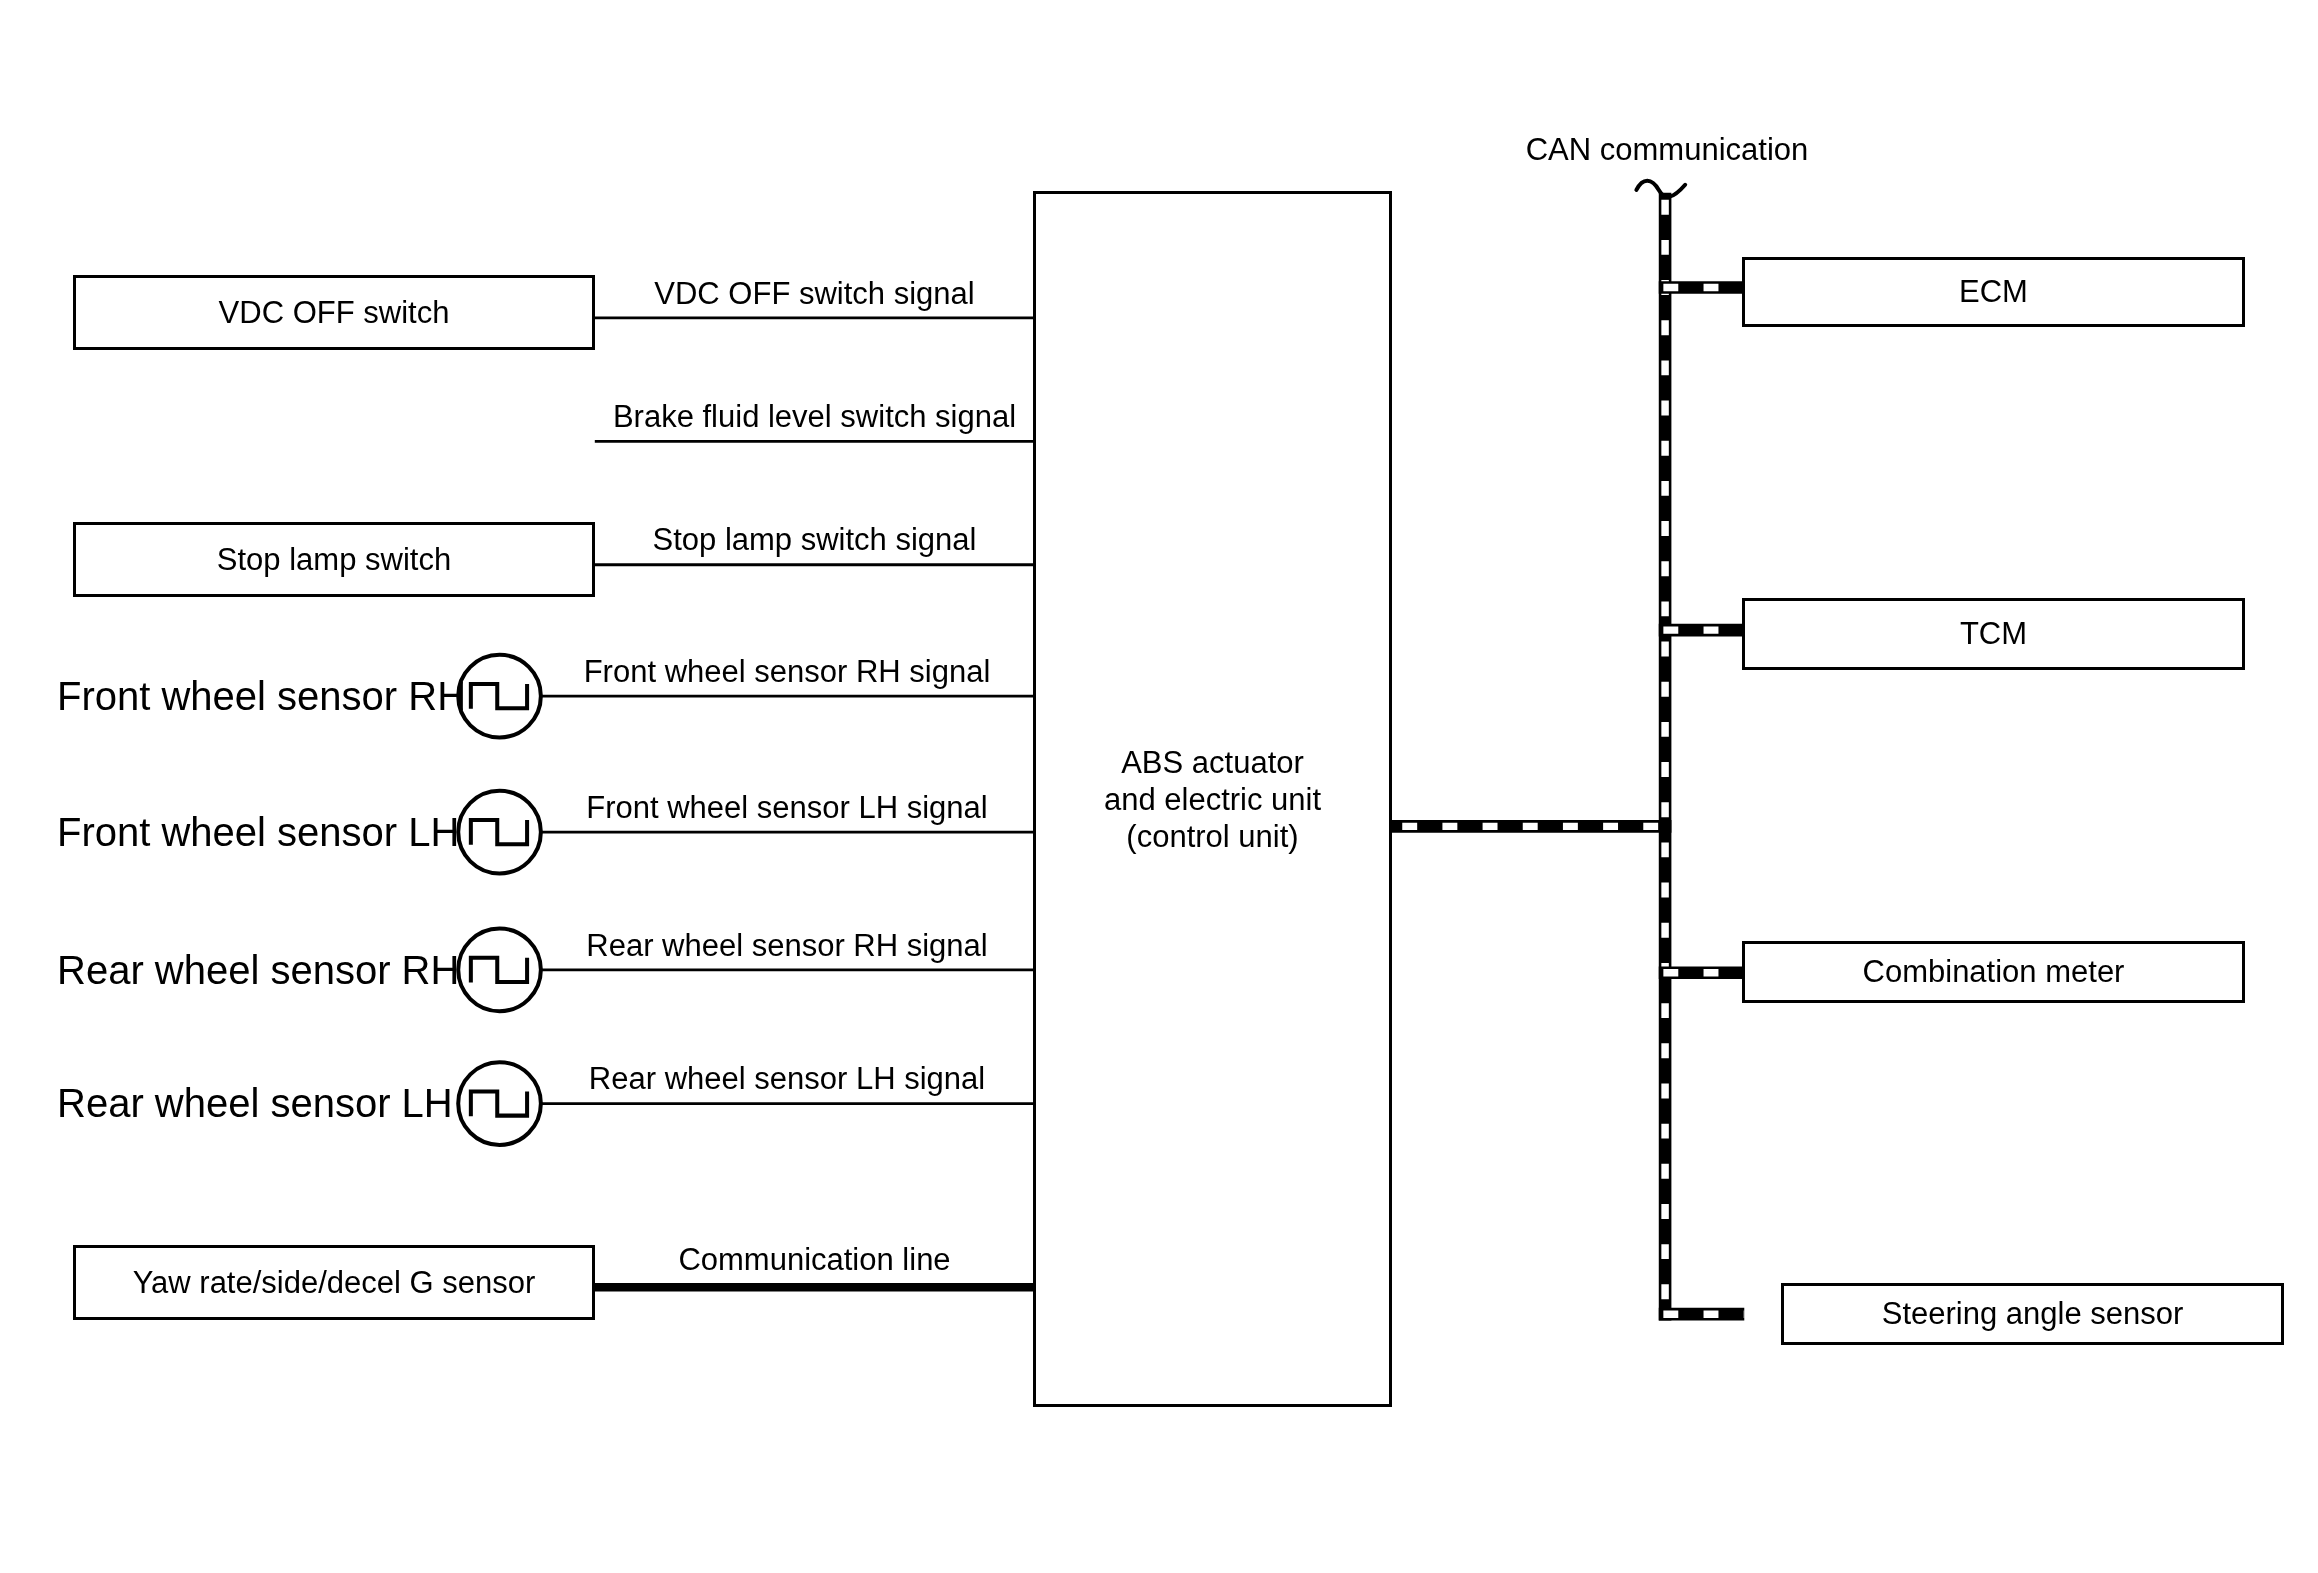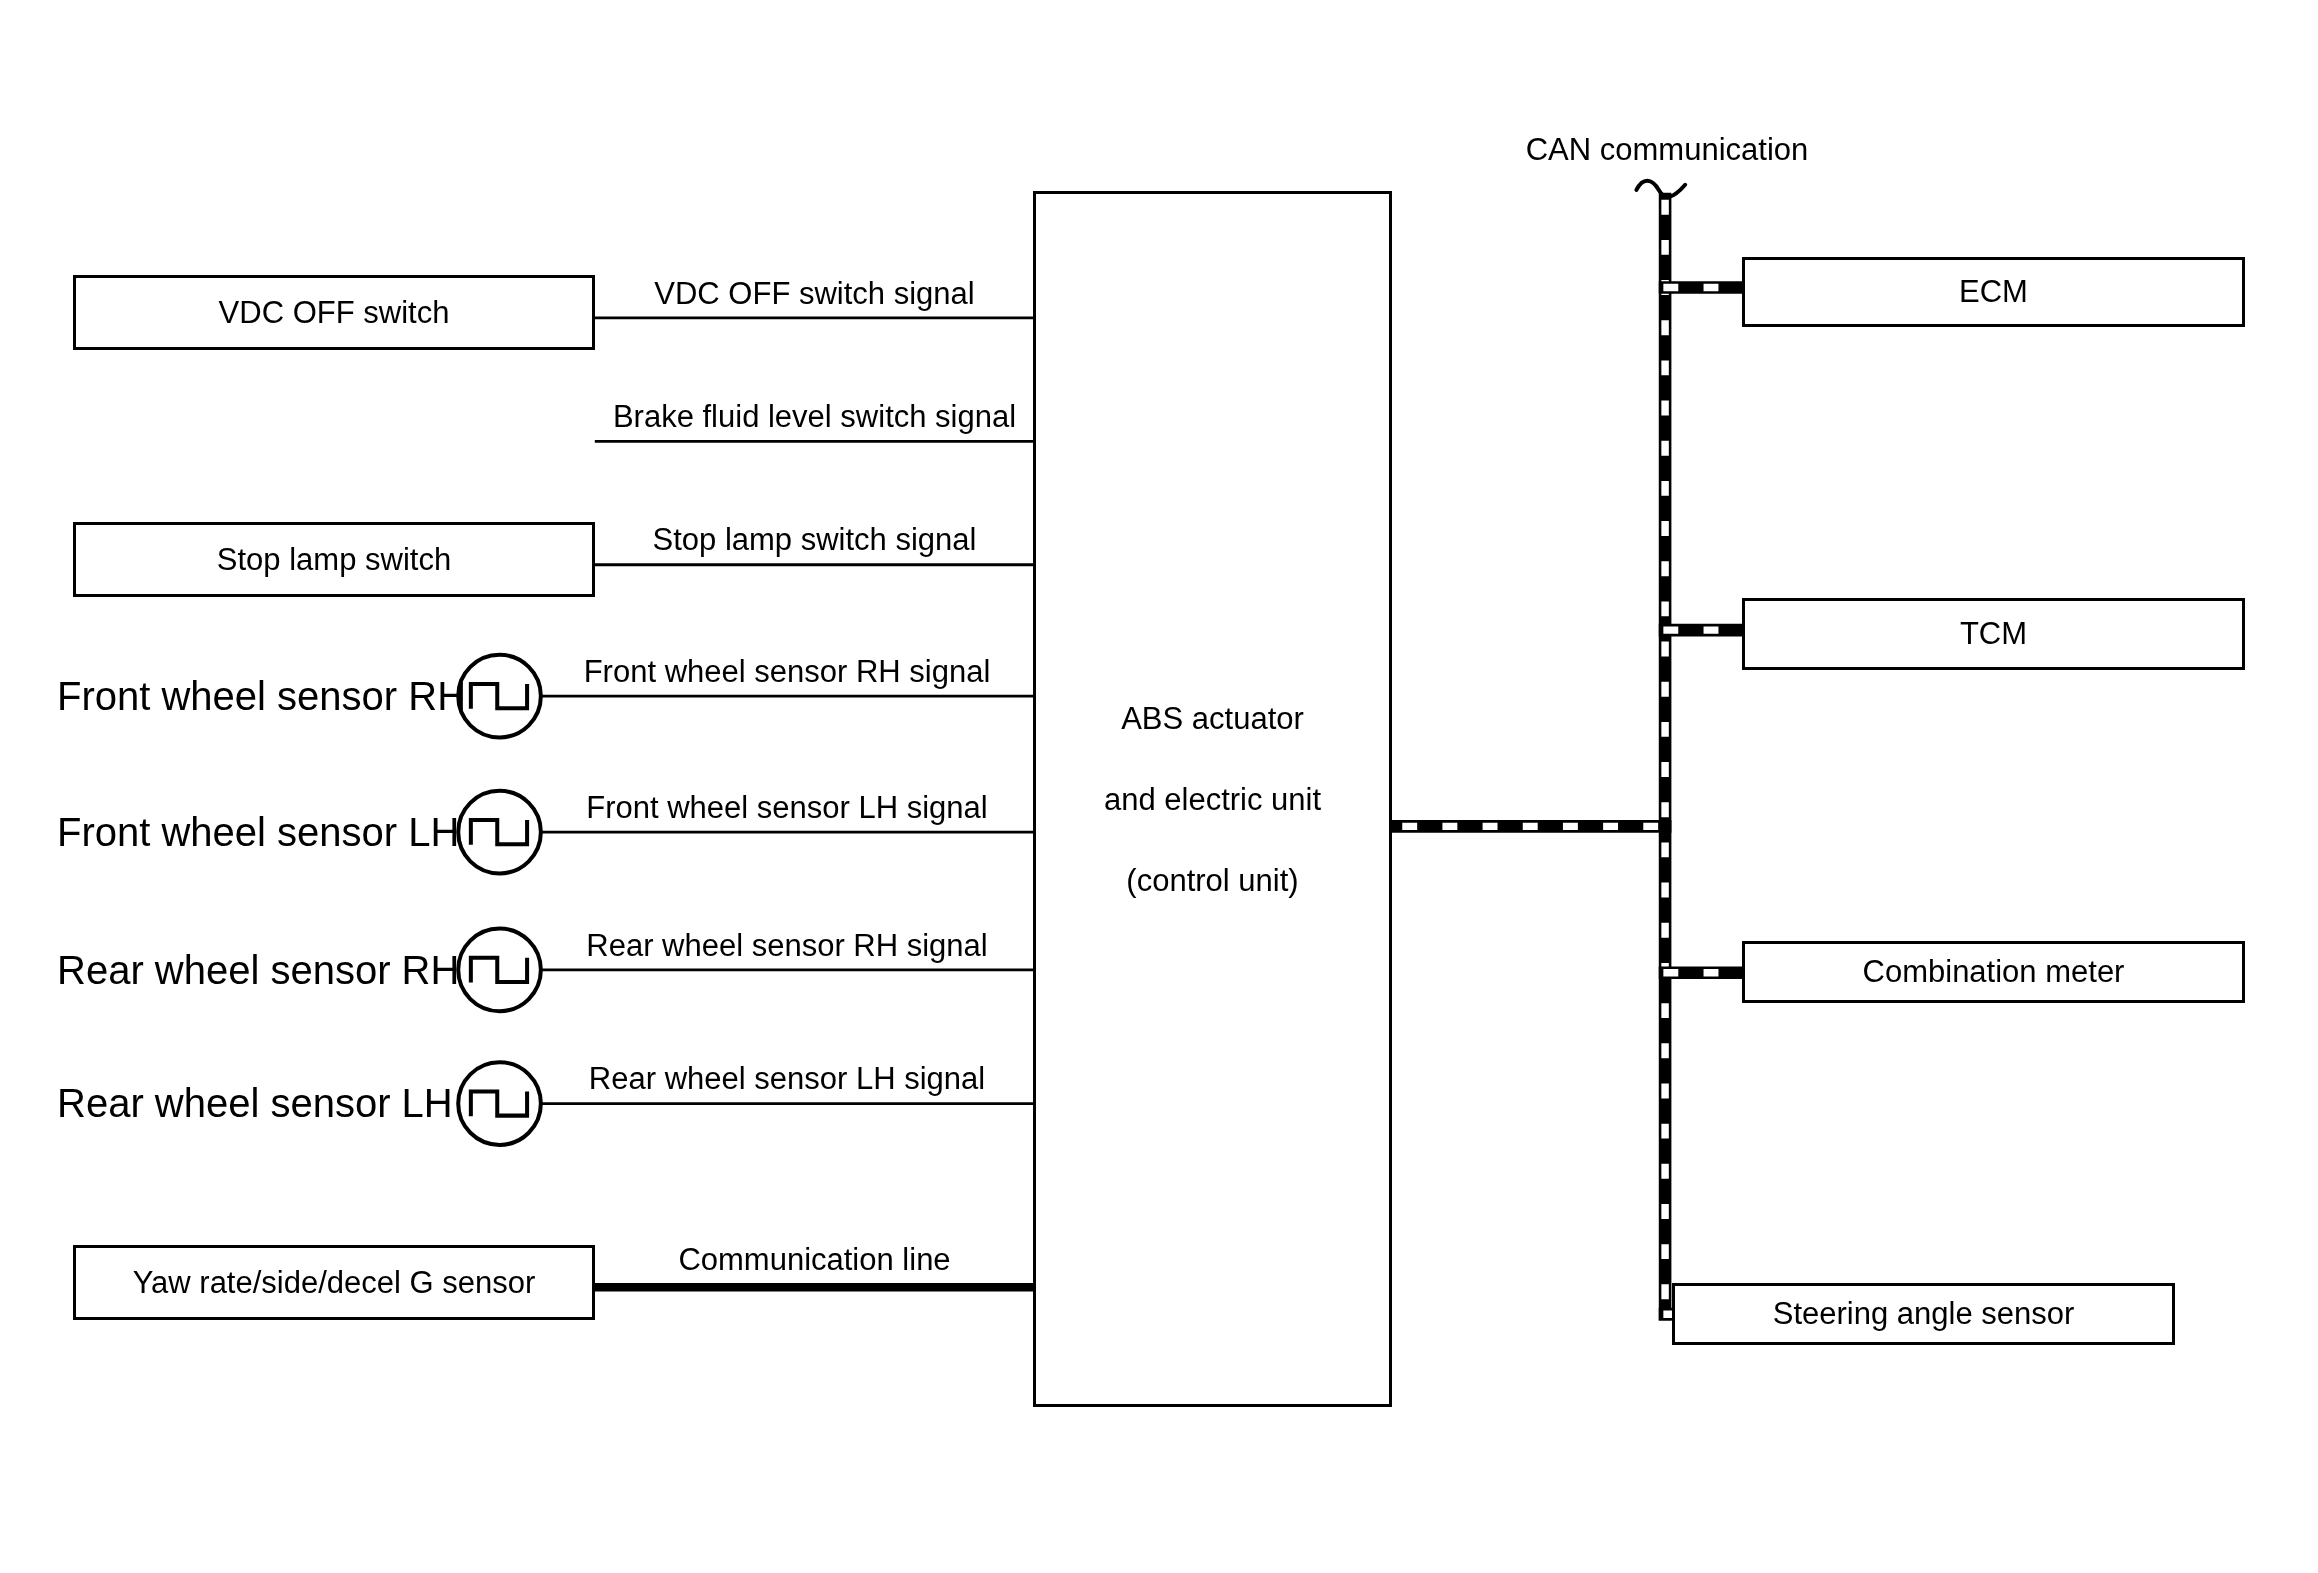--- a/index.html
+++ b/index.html
@@ -35,21 +35,20 @@
     position:absolute;
     font-size:31px;line-height:36px;height:36px;
     text-align:center;white-space:nowrap;z-index:2;
   }
   .cu-box{
     position:absolute;
     box-sizing:border-box;border:3.4px solid #000;background:#fff;
     display:flex;flex-direction:column;align-items:center;justify-content:center;
     font-size:31px;line-height:37px;text-align:center;white-space:nowrap;
     z-index:2;
-    gap:44px;
   }
 </style>
 </head>
 <body>
 
 <div id="canvas">
 
   <svg id="wires" width="2319" height="1573" viewBox="0 0 4040 2741">
 
     <line x1="1036" y1="554" x2="1803" y2="554" stroke="#000" stroke-width="5"></line>
@@ -136,18 +135,18 @@
 
   <div class="node-box" style="left:1742px;top:257px;width:503px;height:70px;">
     <span>ECM</span>
   </div>
   <div class="node-box" style="left:1742px;top:598px;width:503px;height:72px;">
     <span>TCM</span>
   </div>
   <div class="node-box" style="left:1742px;top:941px;width:503px;height:62px;">
     <span>Combination meter</span>
   </div>
-  <div class="node-box" style="left:1672px;top:1283px;width:503px;height:62px;">
+  <div class="node-box" style="left:1781px;top:1283px;width:503px;height:62px;">
     <span>Steering angle sensor</span>
   </div>
 
 </div>
 
 
 </body></html>

